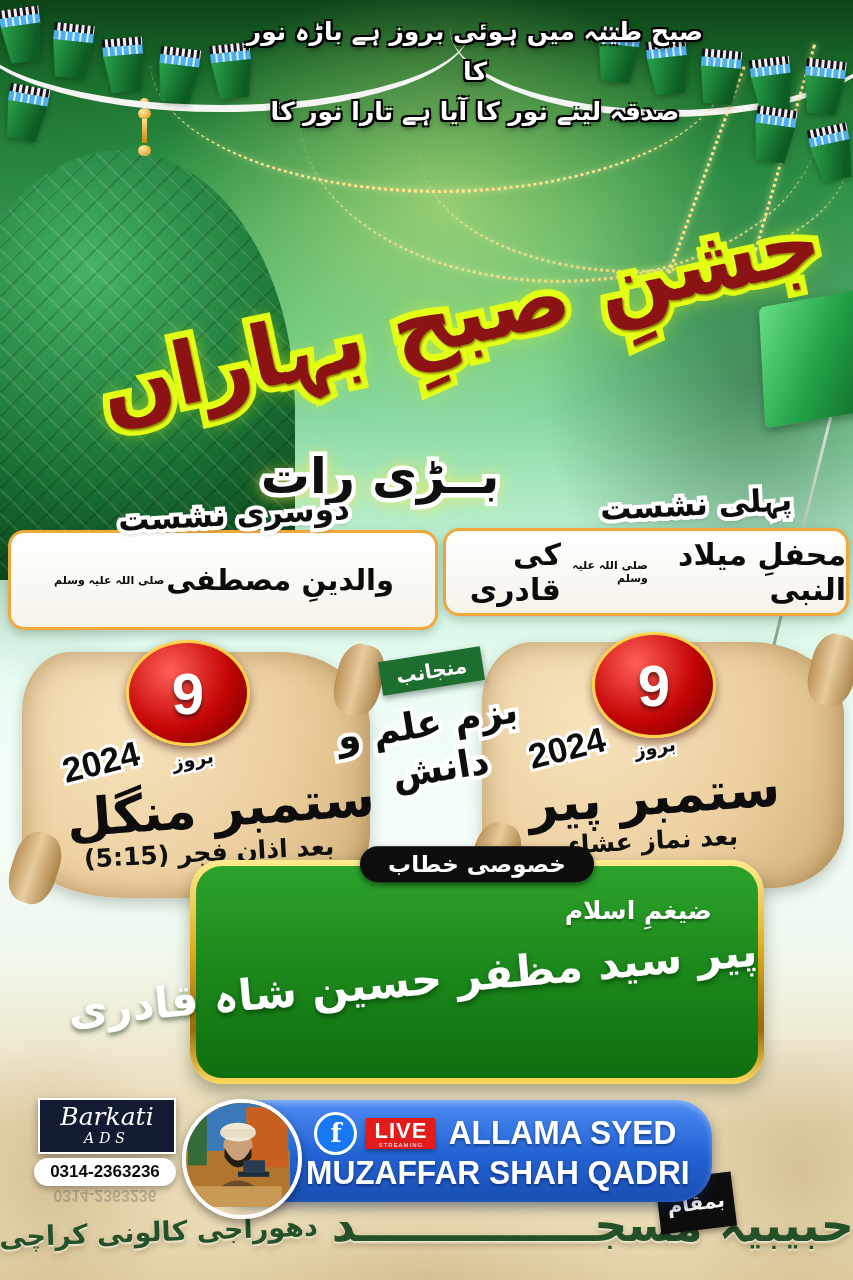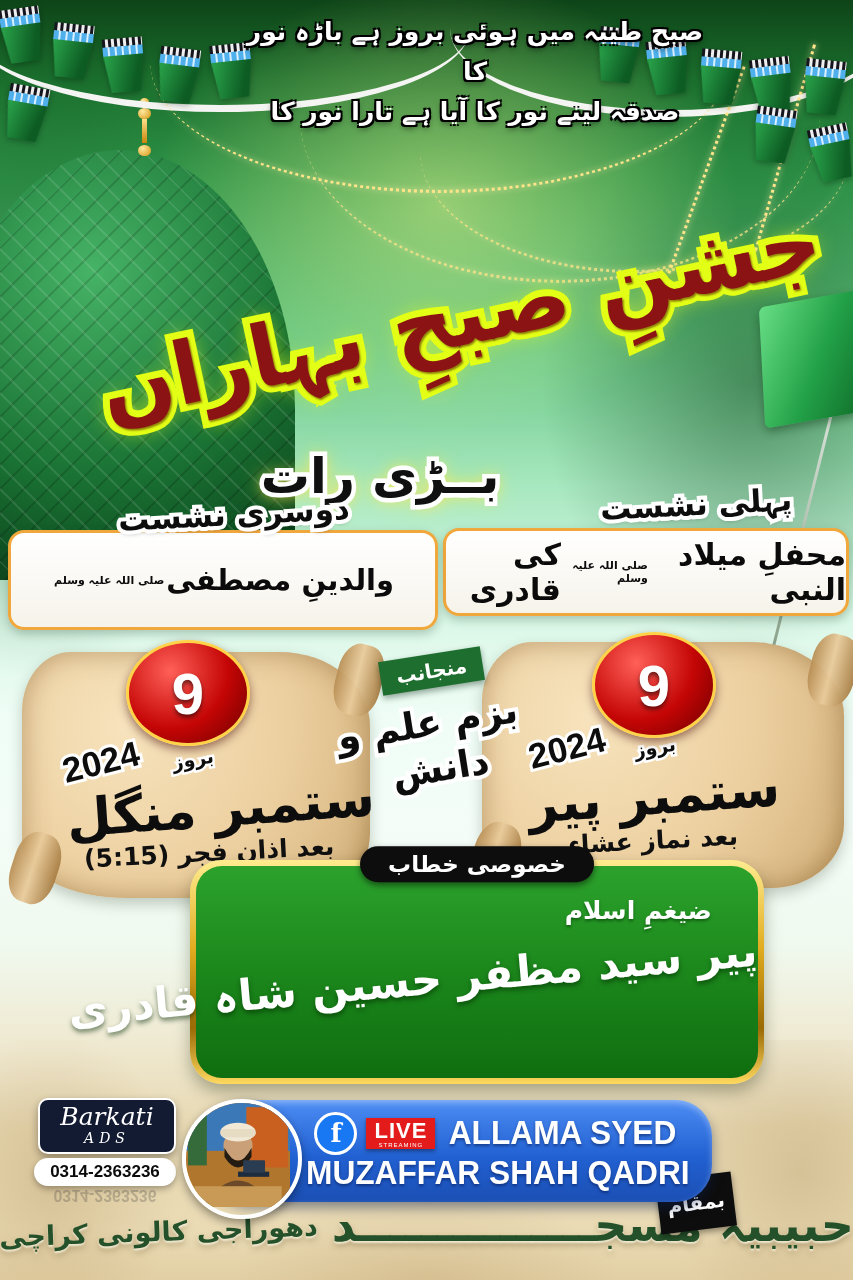--- a/index.html
+++ b/index.html
@@ -145,21 +145,21 @@
   .spk-honor{position:absolute;right:46px;top:30px;color:#fff;font-size:25px;font-weight:bold;
       direction:rtl;z-index:2;text-shadow:0 2px 3px rgba(0,40,0,.5);margin-left:8px;}
   .spk-name{position:absolute;left:0;right:0;top:84px;text-align:center;color:#fff;font-size:43px;
       font-weight:bold;direction:rtl;white-space:nowrap;transform:rotate(-5deg);z-index:2;
       text-shadow:0 3px 5px rgba(0,40,0,.55);}
   
   .des-label{position:absolute;left:30px;top:1076px;width:150px;text-align:center;z-index:9;
       color:#fff;font-family:"Liberation Sans",sans-serif;font-weight:bold;font-size:16px;
       text-shadow:1.5px 1.5px 0 #000,-1.5px 1.5px 0 #000,1.5px -1.5px 0 #000,-1.5px -1.5px 0 #000;margin-top:24px;}
   .des-box{position:absolute;left:38px;top:1098px;width:134px;z-index:9;background:#131b33;
-      border:2px solid #fff;border-radius:10px;text-align:center;padding:4px 0 6px;color:#fff;
+      border:2px solid #fff;border-radius:0;text-align:center;padding:4px 0 6px;color:#fff;
       box-shadow:0 4px 8px rgba(0,0,0,.35);}
   .des-brand{font-family:"DejaVu Serif",serif;font-style:italic;font-size:25px;line-height:26px;}
   .des-sub{font-family:"DejaVu Serif",serif;font-style:italic;font-size:14px;letter-spacing:5px;}
   .des-phone{position:absolute;left:34px;top:1158px;width:142px;z-index:10;background:#fff;
       border-radius:14px;text-align:center;font-family:"Liberation Sans",sans-serif;
       font-weight:bold;font-size:17px;color:#0b0b0b;padding:4px 0;box-shadow:0 3px 6px rgba(0,0,0,.3);}
   .des-reflect{position:absolute;left:34px;top:1186px;width:142px;text-align:center;z-index:9;
       font-family:"Liberation Sans",sans-serif;font-weight:bold;font-size:16px;color:#333;
       opacity:.25;transform:scaleY(-1);}
   

